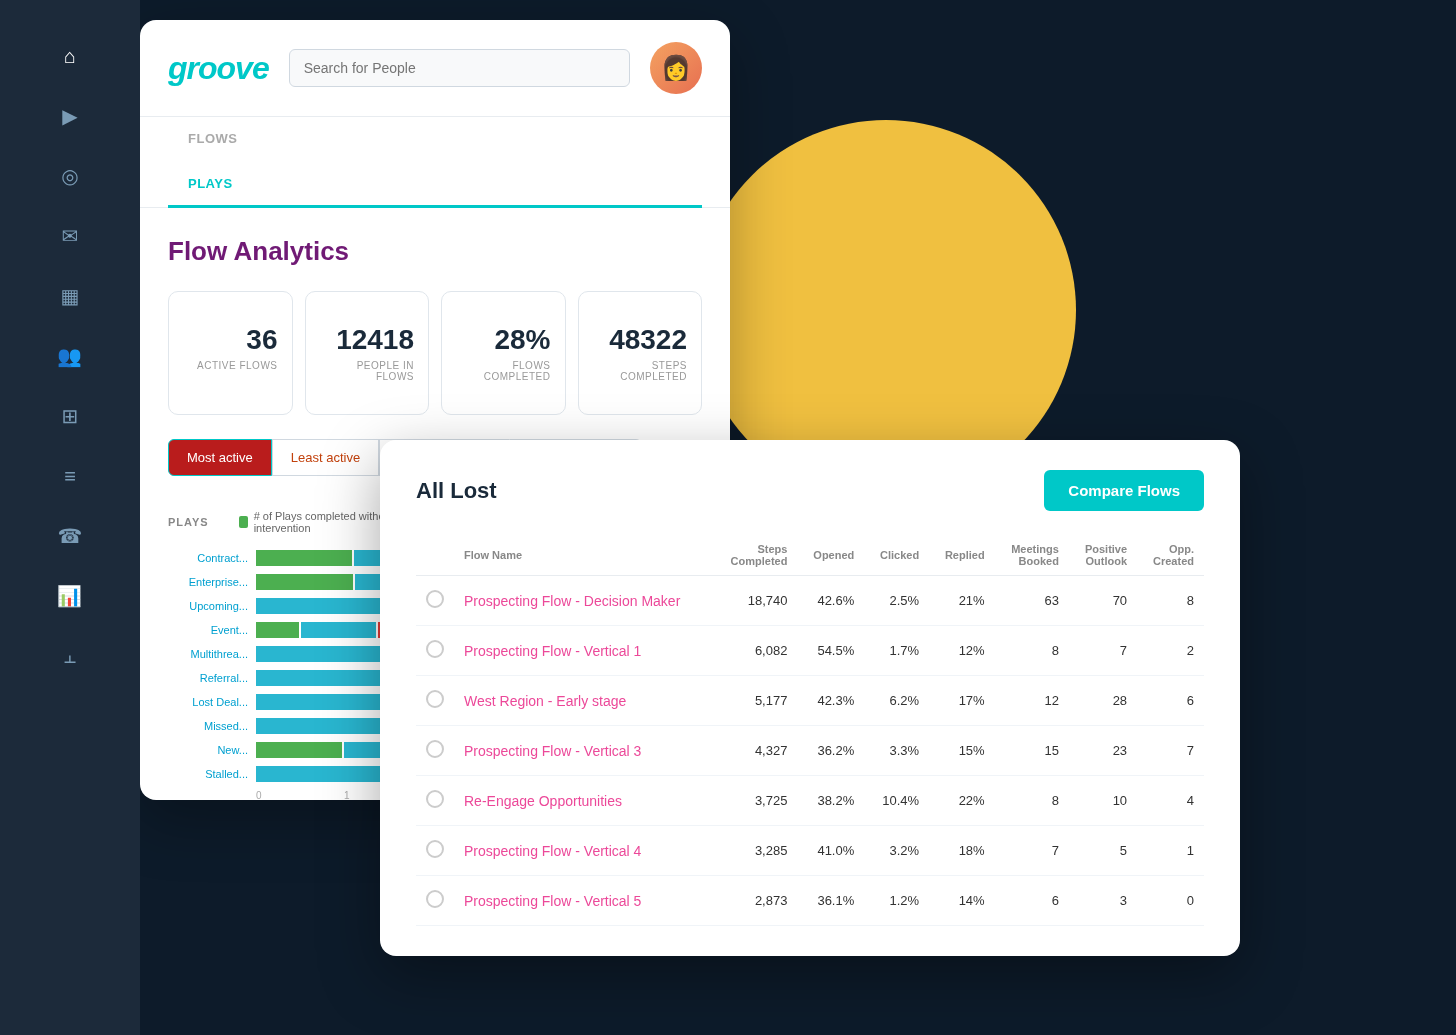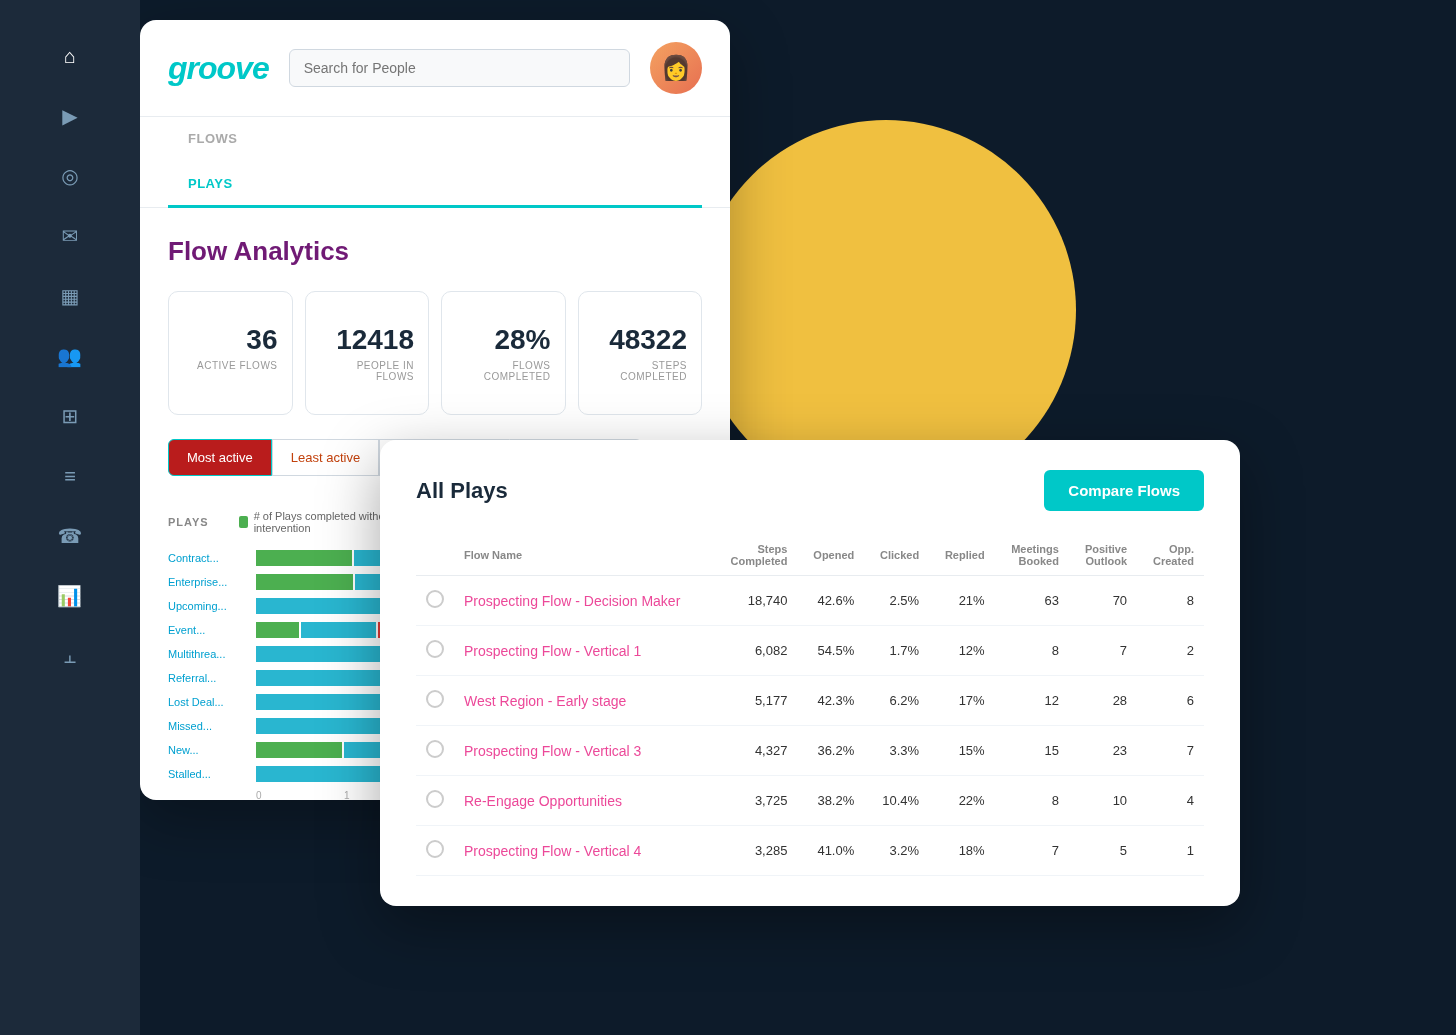--- a/index.html
+++ b/index.html
@@ -223,21 +223,21 @@
     .chart-row {
       display: flex;
       align-items: center;
       margin-bottom: 8px;
       gap: 8px;
     }
     .chart-label {
       font-size: 11px;
       color: #00a0d0;
       width: 80px;
-      text-align: left;
+      text-align: right;
       cursor: pointer;
     }
     .chart-bar-container {
       flex: 1;
       height: 16px;
       display: flex;
       gap: 2px;
     }
     .bar-green { background: #4caf50; height: 100%; }
     .bar-blue { background: #29b6d0; height: 100%; }
@@ -489,21 +489,21 @@
         <span>3</span>
         <span>4</span>
         <span>5</span>
       </div>
     </div>
   </div>
 </div>
 
 <div class="flows-card">
   <div class="flows-header">
-    <span class="flows-title">All Plays</span>
+    <span class="flows-title">All Lost</span>
     <button class="compare-btn">Compare Flows</button>
   </div>
 
   <table class="flows-table">
     <thead>
       <tr>
         <th></th>
         <th>Flow Name</th>
         <th>Steps<br>Completed</th>
         <th>Opened</th>
@@ -574,15 +574,26 @@
     <td><span class="radio-btn"></span></td>
     <td>Prospecting Flow - Vertical 4</td>
     <td>3,285</td>
     <td>41.0%</td>
     <td>3.2%</td>
     <td>18%</td>
     <td>7</td>
     <td>5</td>
     <td>1</td>
   </tr>
+        <tr>
+    <td><span class="radio-btn"></span></td>
+    <td>Prospecting Flow - Vertical 5</td>
+    <td>2,873</td>
+    <td>36.1%</td>
+    <td>1.2%</td>
+    <td>14%</td>
+    <td>6</td>
+    <td>3</td>
+    <td>0</td>
+  </tr>
       </tbody>
   </table>
 </div>
 
 </body></html>

